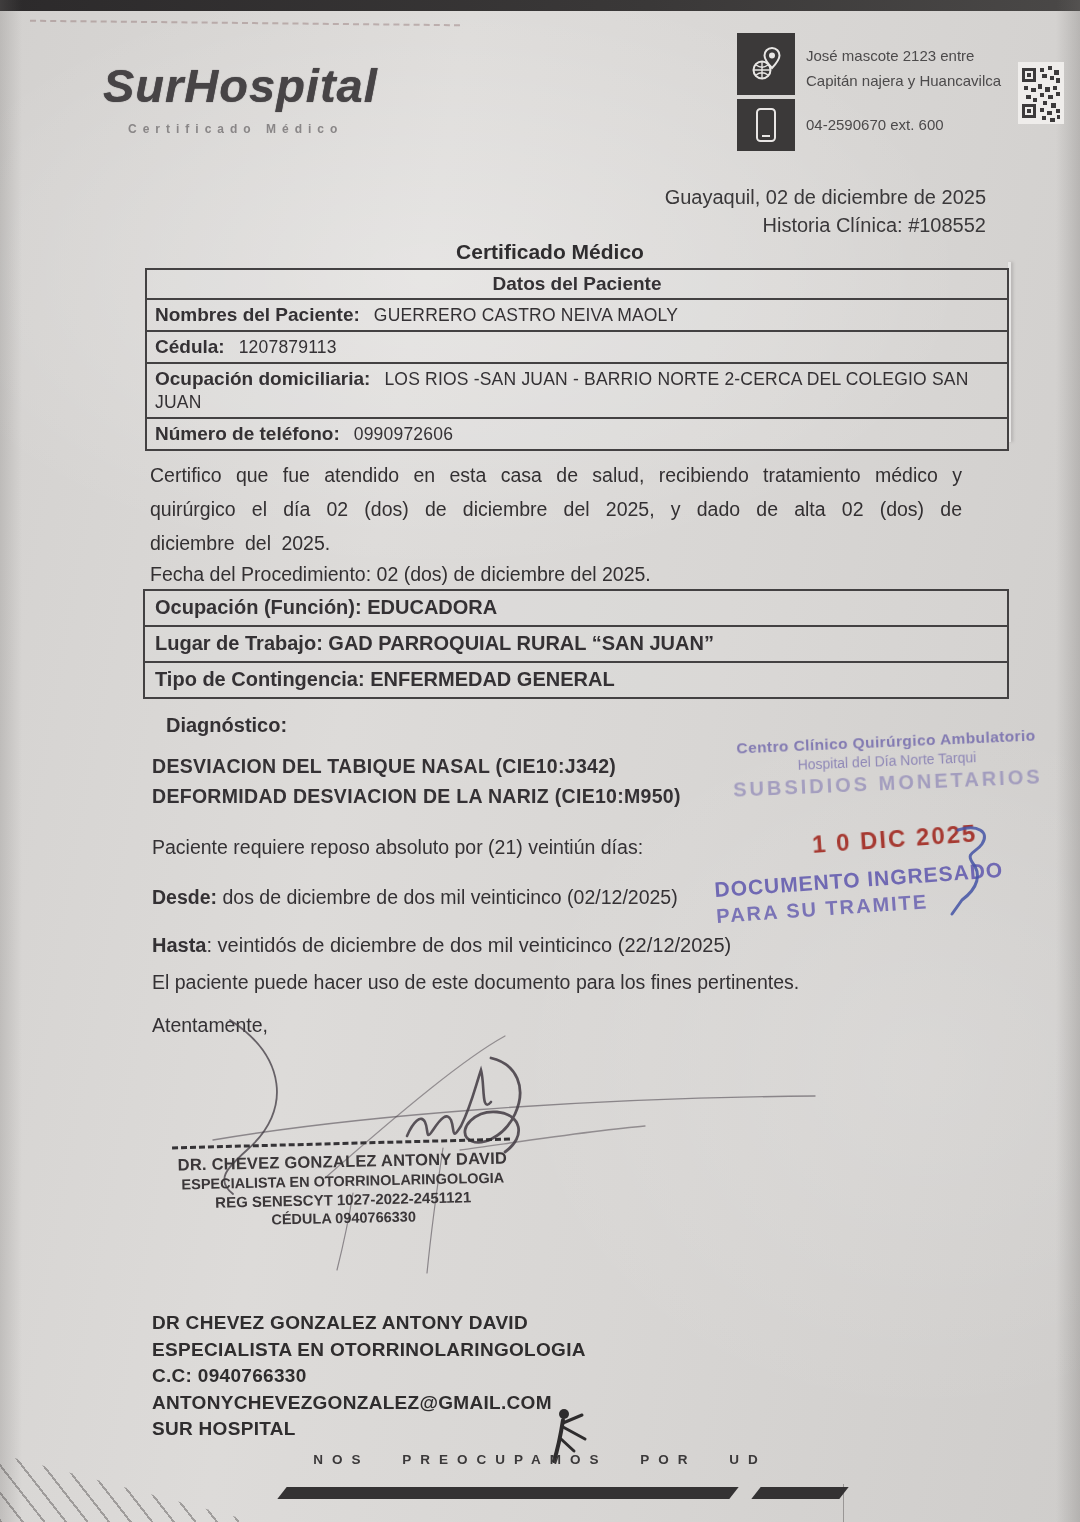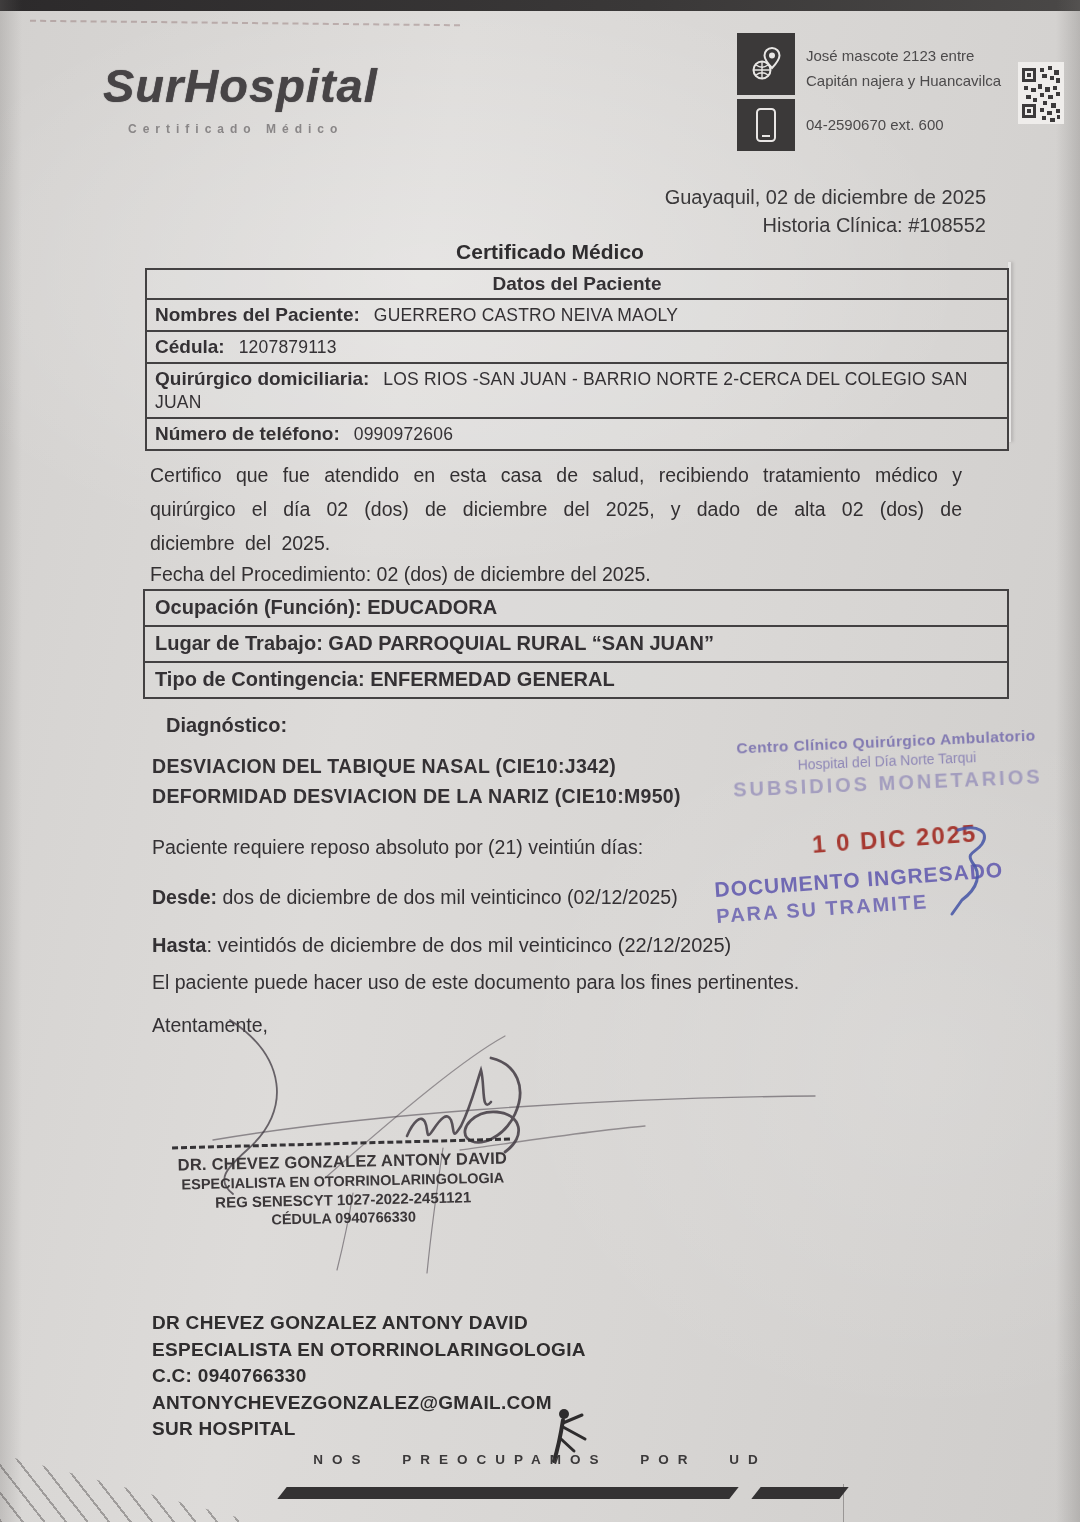--- a/index.html
+++ b/index.html
@@ -180,21 +180,21 @@
 
   <div class="abs" id="patient-table">
     <div class="thead">Datos del Paciente</div>
     <div class="trow">
       <span class="tlabel">Nombres del Paciente:</span><span class="tvalue">GUERRERO CASTRO NEIVA MAOLY</span>
     </div>
     <div class="trow">
       <span class="tlabel">Cédula:</span><span class="tvalue">1207879113</span>
     </div>
     <div class="trow">
-      <span class="tlabel">Quirúrgico domiciliaria:</span><span class="tvalue">LOS RIOS -SAN JUAN - BARRIO NORTE 2-CERCA DEL COLEGIO SAN JUAN</span>
+      <span class="tlabel">Ocupación domiciliaria:</span><span class="tvalue">LOS RIOS -SAN JUAN - BARRIO NORTE 2-CERCA DEL COLEGIO SAN JUAN</span>
     </div>
     <div class="trow">
       <span class="tlabel">Número de teléfono:</span><span class="tvalue">0990972606</span>
     </div>
   </div>
 
   <div class="abs" id="certify-paragraph">Certifico que fue atendido en esta casa de salud, recibiendo tratamiento médico y quirúrgico el día 02 (dos) de diciembre del 2025, y dado de alta 02 (dos) de diciembre del 2025.</div>
   <div class="abs" id="procedure-date">Fecha del Procedimiento: 02 (dos) de diciembre del 2025.</div>
 
   <div class="abs" id="boxed-rows">

